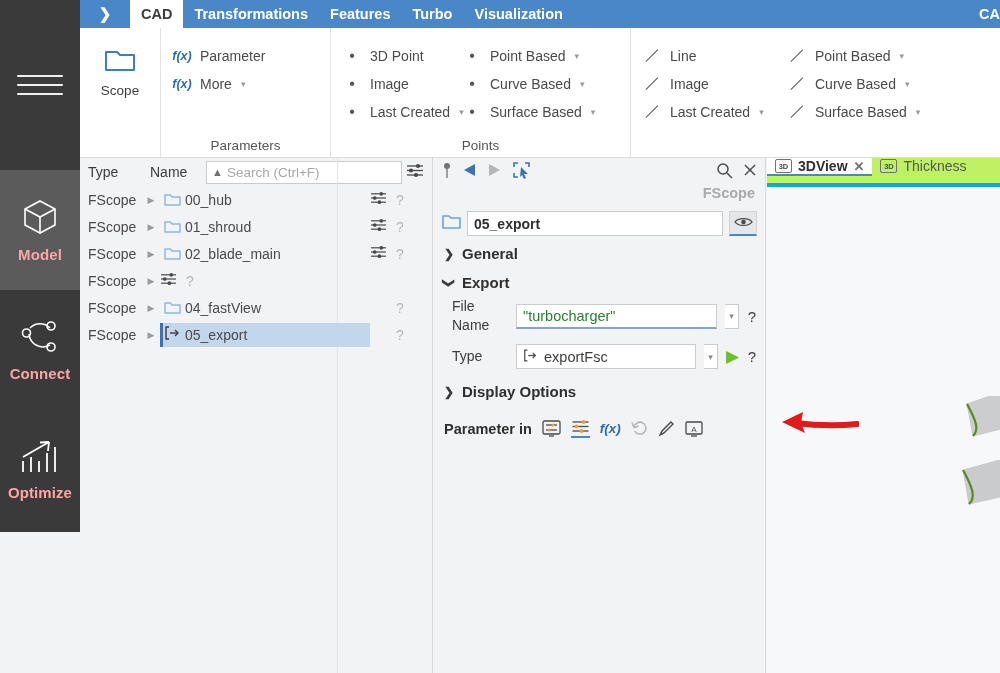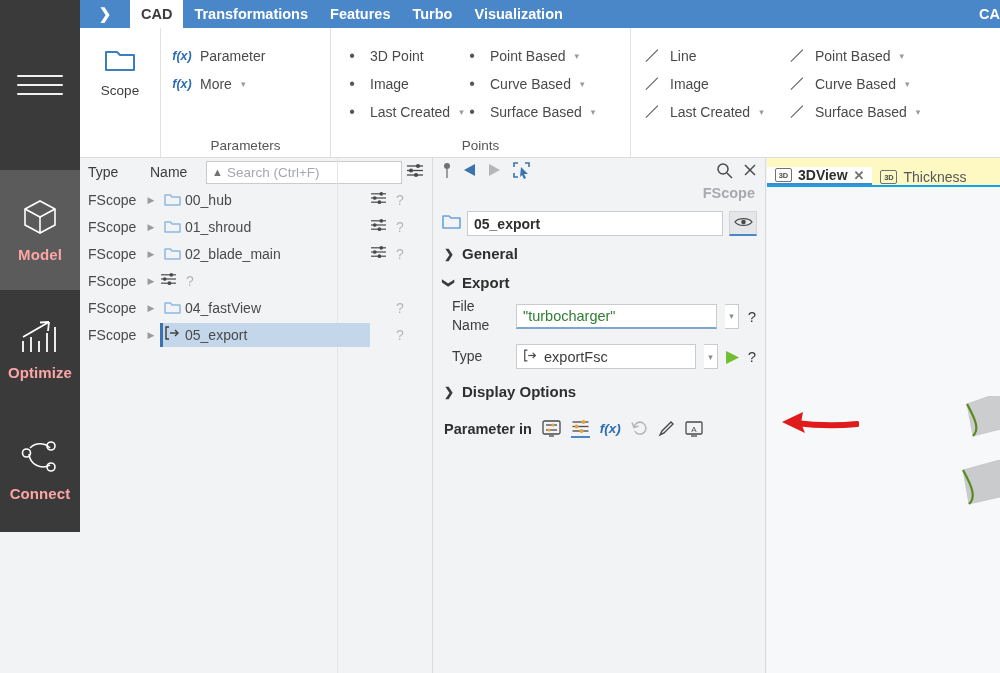--- a/index.html
+++ b/index.html
@@ -178,22 +178,22 @@
   .param-label { font-weight:bold; font-size:14.5px; color:#2f2f2f; }
   .pi { cursor:pointer; display:flex; align-items:center; justify-content:center; }
   .pi.underline { border-bottom:2px solid #4a87c8; padding-bottom:2px; }
 
   
   .viewpanel {
     position:absolute; left:767px; top:158px; width:233px; height:515px;
     background:#f7f8f9;
   }
   .view-tabs {
-    display:flex; align-items:flex-end; height:29px; background:#fef9c3;
-    border-bottom:2px solid #0ea5e9;
+    display:flex; align-items:flex-start; height:29px; background:#bef264;
+    border-bottom:4px solid #0ea5e9;
   }
   .vt {
     display:flex; align-items:center; gap:6px; padding:0 8px; cursor:pointer;
     font-size:14px; color:#55565a; white-space:nowrap;
   }
   .vt.active {
     background:#ffffff; font-weight:bold; color:#2f2f2f;
     border-bottom:2px solid #4a87c8;
   }
   .vt .x { color:#6f7175; font-size:13px; }
@@ -227,48 +227,48 @@
 
     <div class="rail-item active">
       <span class="rail-ico">
         <svg width="40" height="40" viewBox="0 0 40 40" fill="none" stroke="#fff" stroke-width="1.6">
           <path d="M20 4 L35 12 L35 28 L20 36 L5 28 L5 12 Z"></path>
           <path d="M5 12 L20 20 L35 12"></path>
             <path d="M20 20 L20 36"></path>
         </svg>
       </span>
       <span class="rail-label">Model</span>
+    </div>
+
+    <div class="rail-item">
+      <span class="rail-ico">
+        <svg width="40" height="38" viewBox="0 0 40 38" fill="none" stroke="#fff" stroke-width="1.6">
+          <path d="M10 10 A14 14 0 0 1 30 10"></path>
+          <path d="M9 16 A14 14 0 0 0 30 27"></path>
+          <circle cx="6.5" cy="15" r="4"></circle>
+            <circle cx="31" cy="8" r="4"></circle>
+            <circle cx="31" cy="29" r="4"></circle>
+        </svg>
+      </span>
+      <span class="rail-label">Connect</span>
     </div>
 
     <div class="rail-item">
       <span class="rail-ico">
         <svg width="42" height="36" viewBox="0 0 42 36" fill="none" stroke="#fff" stroke-width="1.8">
           <path d="M4 33 L4 22"></path>
             <path d="M12 33 L12 18"></path>
             <path d="M20 33 L20 22"></path>
           <path d="M28 33 L28 14"></path>
             <path d="M36 33 L36 8"></path>
           <path d="M4 18 L30 3"></path>
           <path d="M30 3 L21 3.5 M30 3 L29 12" stroke-width="1.8"></path>
         </svg>
       </span>
       <span class="rail-label">Optimize</span>
-    </div>
-
-    <div class="rail-item">
-      <span class="rail-ico">
-        <svg width="40" height="38" viewBox="0 0 40 38" fill="none" stroke="#fff" stroke-width="1.6">
-          <path d="M10 10 A14 14 0 0 1 30 10"></path>
-          <path d="M9 16 A14 14 0 0 0 30 27"></path>
-          <circle cx="6.5" cy="15" r="4"></circle>
-            <circle cx="31" cy="8" r="4"></circle>
-            <circle cx="31" cy="29" r="4"></circle>
-        </svg>
-      </span>
-      <span class="rail-label">Connect</span>
     </div>
   </div>
 
   <div class="ribbon-tabs">
     <div class="rt-chev">❯</div>
     <div class="rt-tab active">CAD</div>
     <div class="rt-tab">Transformations</div>
     <div class="rt-tab">Features</div>
     <div class="rt-tab">Turbo</div>
     <div class="rt-tab">Visualization</div>

